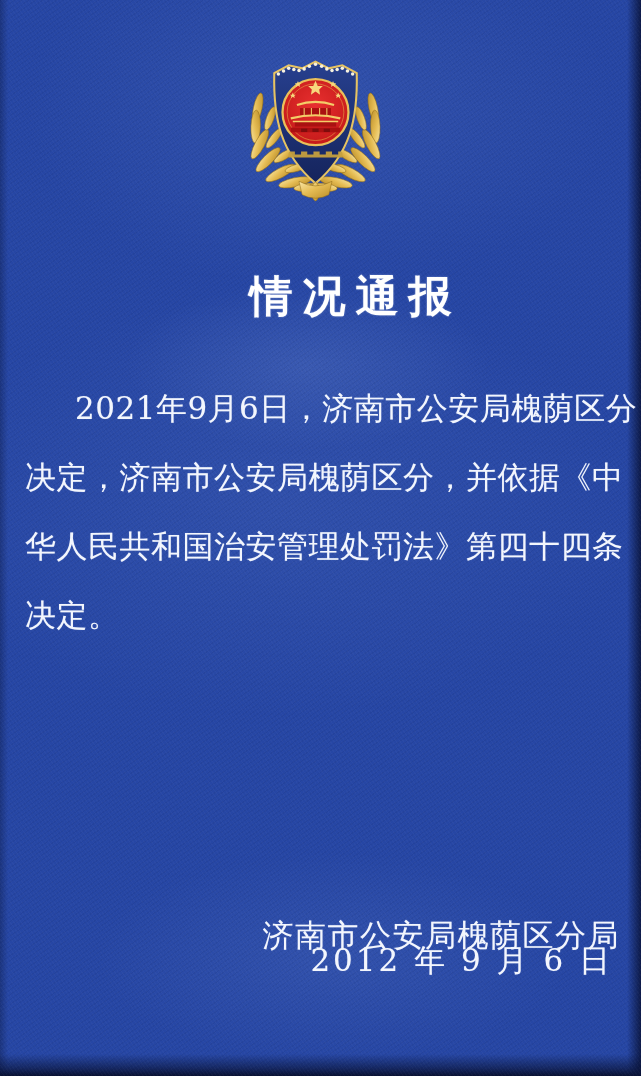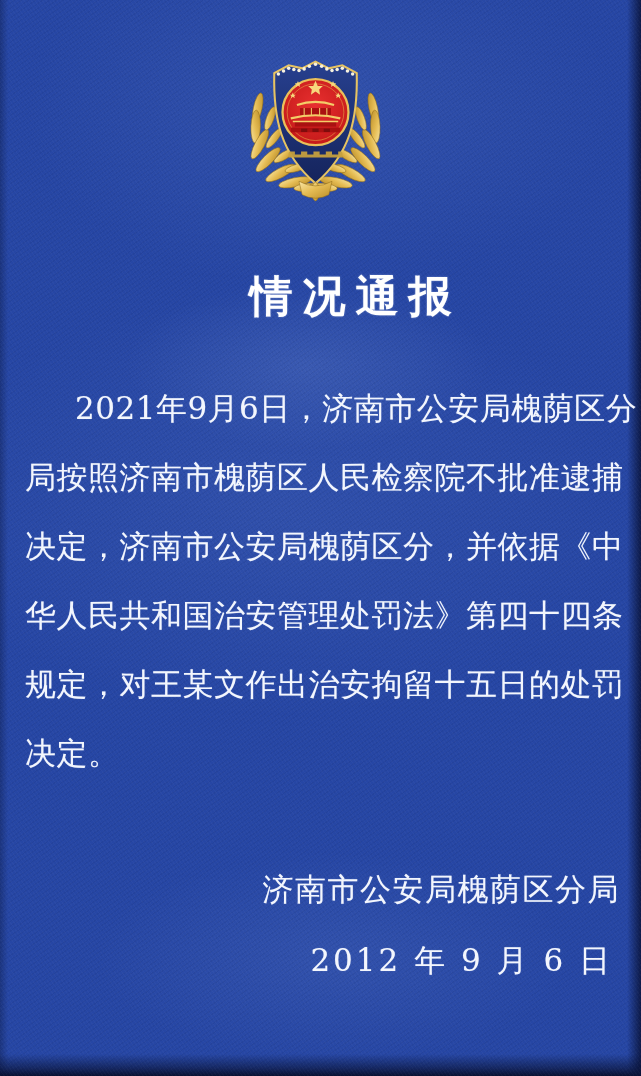--- a/index.html
+++ b/index.html
@@ -32,21 +32,21 @@
     text-shadow:0 0 2px rgba(220,230,255,0.45);
   }
   .body{
     position:absolute;top:374px;left:25px;width:596px;
     color:#f3f6fd;font-size:31px;
     text-shadow:0 0 1px rgba(220,230,255,0.4);
   }
   .body .line{height:69px;line-height:69px;white-space:nowrap;letter-spacing:0.5px;}
   .body .indent{padding-left:50px;}
   .signature{
-    position:absolute;top:866px;right:21px;
+    position:absolute;top:912px;right:21px;
     color:#f3f6fd;font-size:31px;letter-spacing:1.5px;line-height:46px;
     text-shadow:0 0 1px rgba(220,230,255,0.4);
   }
   .date{
     position:absolute;top:938px;right:28px;
     color:#f3f6fd;font-size:31px;letter-spacing:3px;line-height:44px;
     text-shadow:0 0 1px rgba(220,230,255,0.4);
   }
   .watermark{
     position:absolute;right:5px;bottom:4px;
@@ -143,22 +143,20 @@
     <path d="M54,114 L54,108 L60,108 L60,111 L66,111 L66,108 L72,108 L72,111 L78,111 L78,108 L84,108 L84,111 L90,111 L90,108 L96,108 L96,111 L102,111 L102,108 L106,108 L106,114 Z" fill="#c59f3e" opacity="0.95"></path>
 
     <ellipse cx="80" cy="147" rx="3.5" ry="9" fill="url(#goldGrad)" stroke="#8f6a16" stroke-width="0.5"></ellipse>
     <path d="M64,137 Q80,146 96,137 L93,150 Q80,157 67,150 Z" fill="url(#goldGrad)" stroke="#8f6a16" stroke-width="0.5"></path>
   </svg>
 
   <h1 class="title">情况通报</h1>
 
   <div class="body">
     <div class="line indent">2021年9月6日，济南市公安局槐荫区分</div>
-    <div class="line">局按照济南市槐荫区人民检察院不批准逮捕</div>
     <div class="line">决定，济南市公安局槐荫区分，并依据《中</div>
     <div class="line">华人民共和国治安管理处罚法》第四十四条</div>
-    <div class="line">规定，对王某文作出治安拘留十五日的处罚</div>
     <div class="line">决定。</div>
   </div>
 
   <div class="signature">济南市公安局槐荫区分局</div>
   <div class="date">2012 年 9 月 6 日</div>
 </div>
 
 </body></html>

